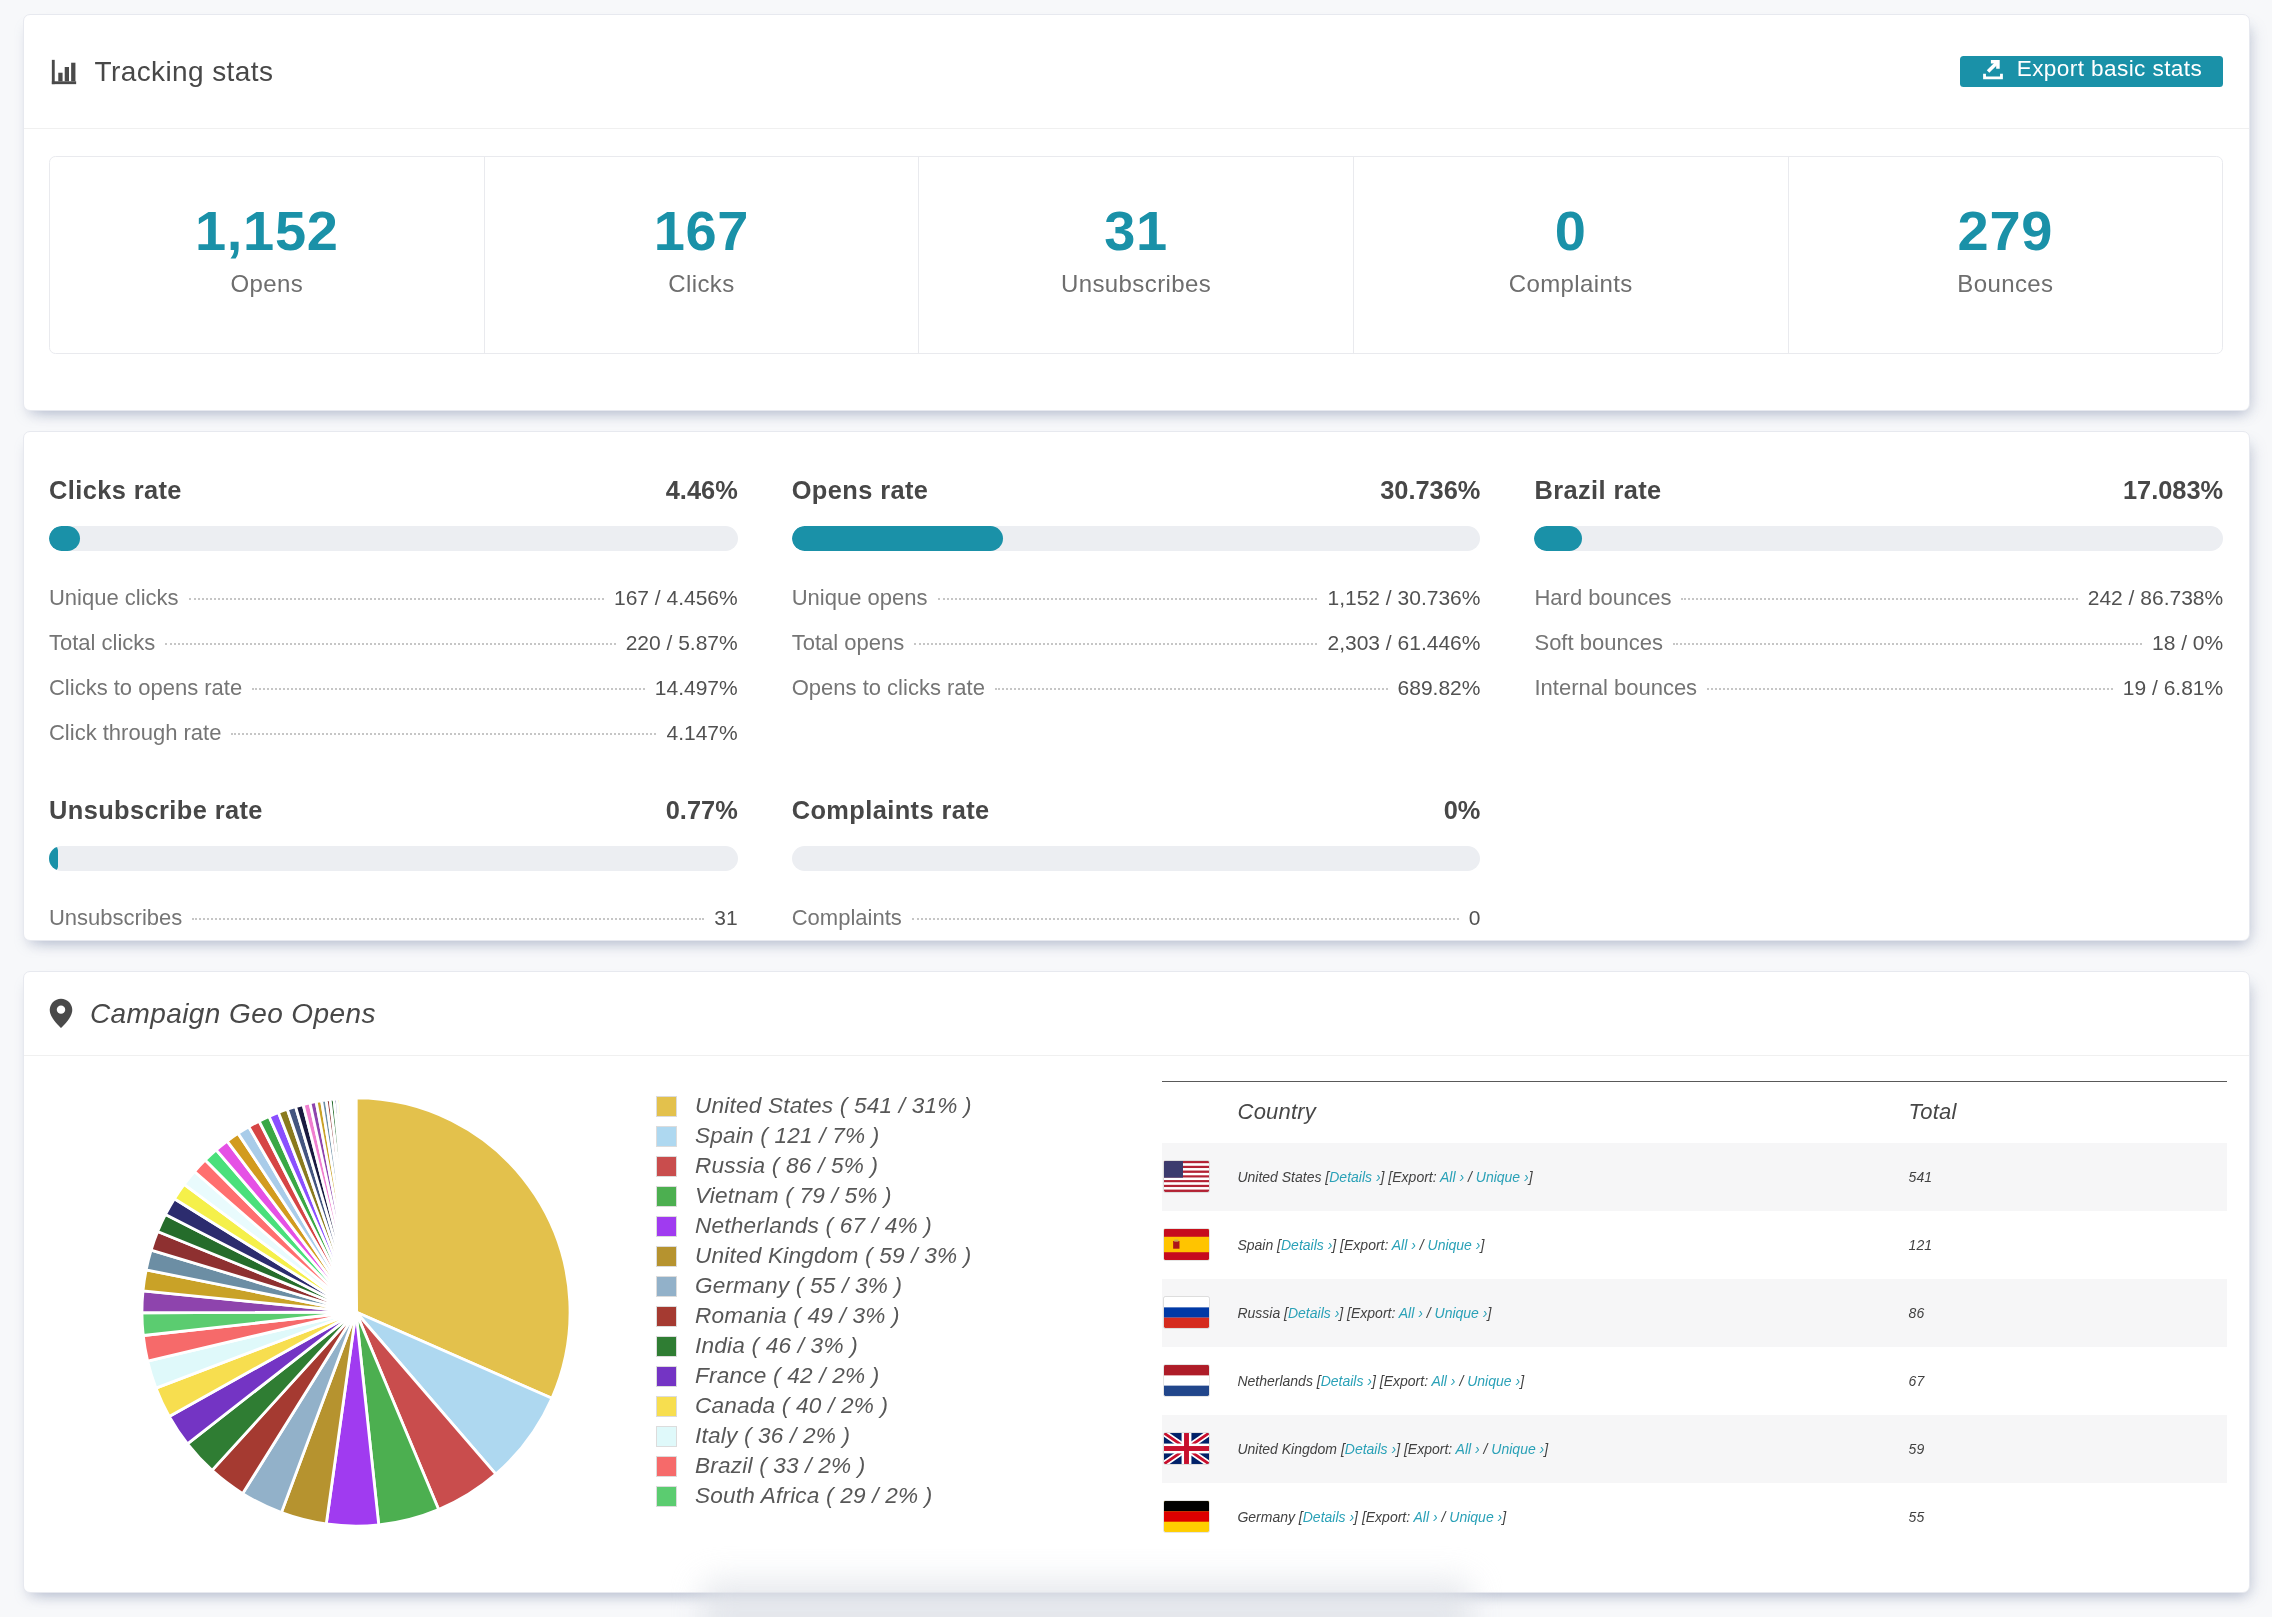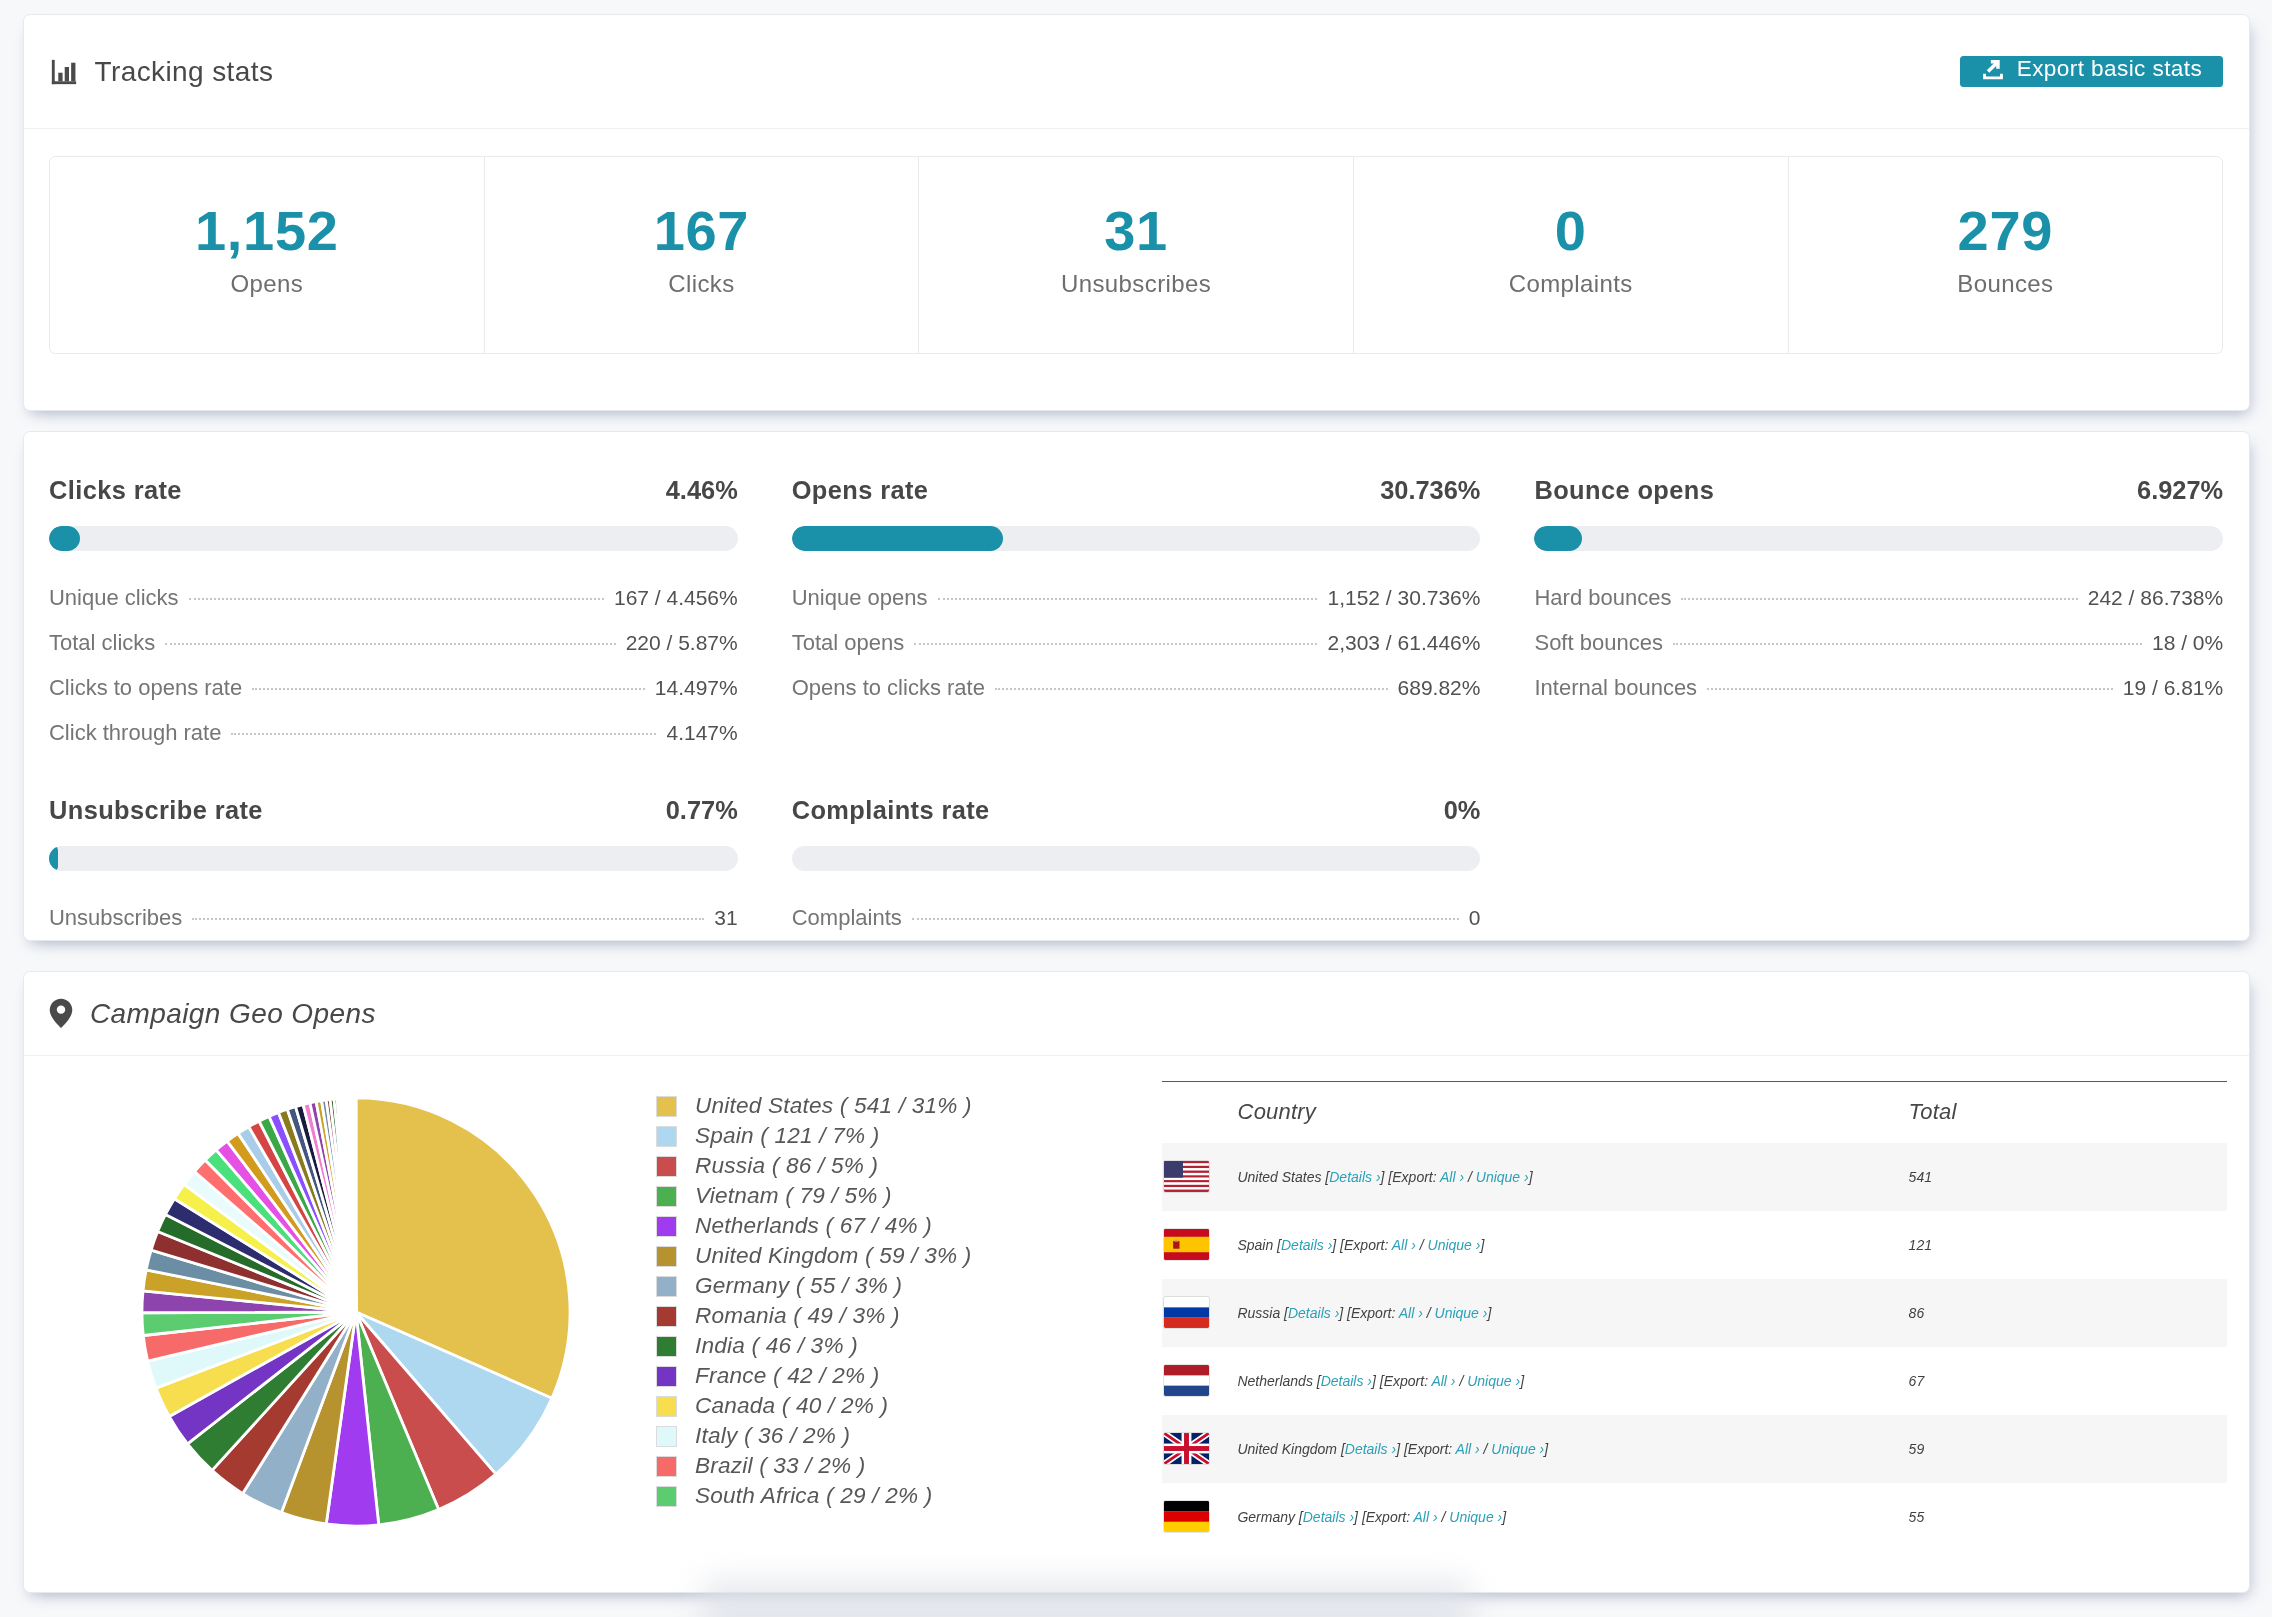--- a/index.html
+++ b/index.html
@@ -203,22 +203,22 @@
             </div>
             <div class="metric">
               <span class="m-label">Opens to clicks rate</span>
               <span class="leader"></span>
               <span class="m-value">689.82%</span>
             </div>
           </div>
         </section>
         <section class="rate">
           <div class="rate-head">
-            <h3 class="rate-title">Bounce opens</h3>
-            <span class="rate-value">6.927%</span>
+            <h3 class="rate-title">Brazil rate</h3>
+            <span class="rate-value">17.083%</span>
           </div>
           <div class="bar">
             <div class="bar-fill" style="width: 6.927%;"></div>
           </div>
           <div class="metrics">
             <div class="metric">
               <span class="m-label">Hard bounces</span>
               <span class="leader"></span>
               <span class="m-value">242 / 86.738%</span>
             </div>

